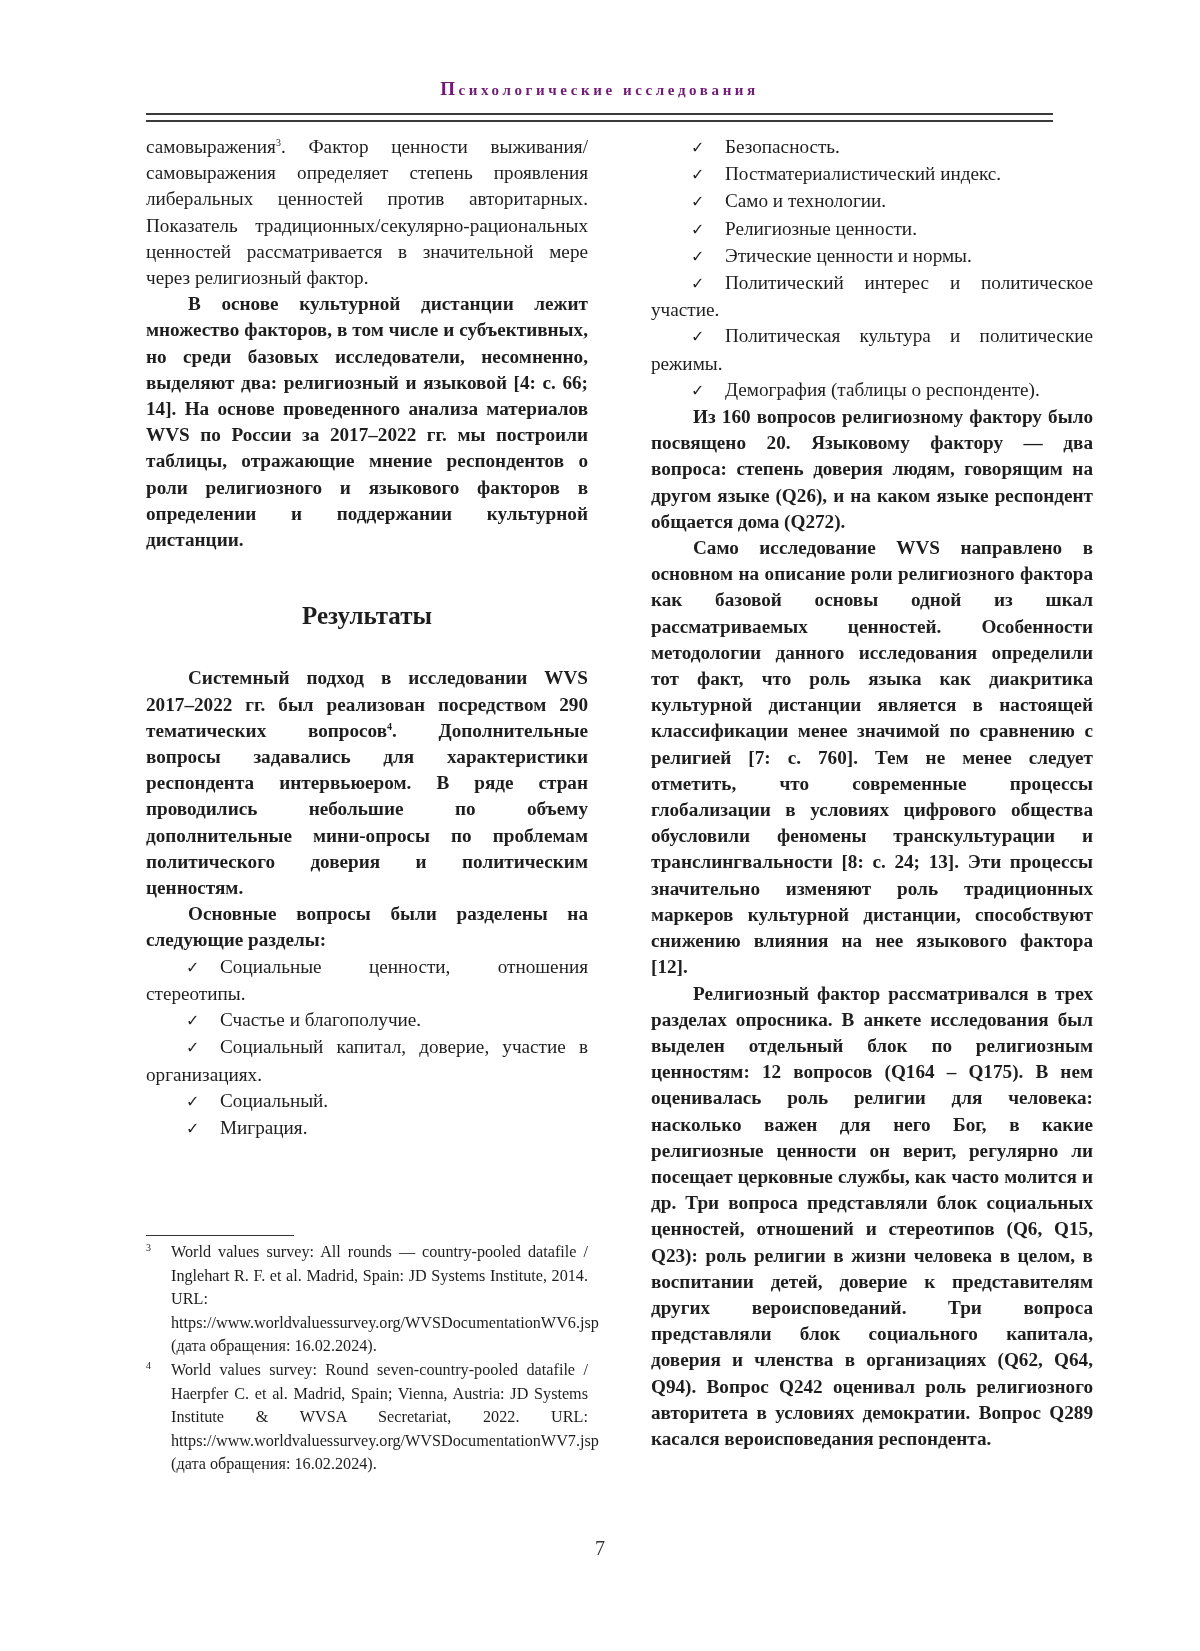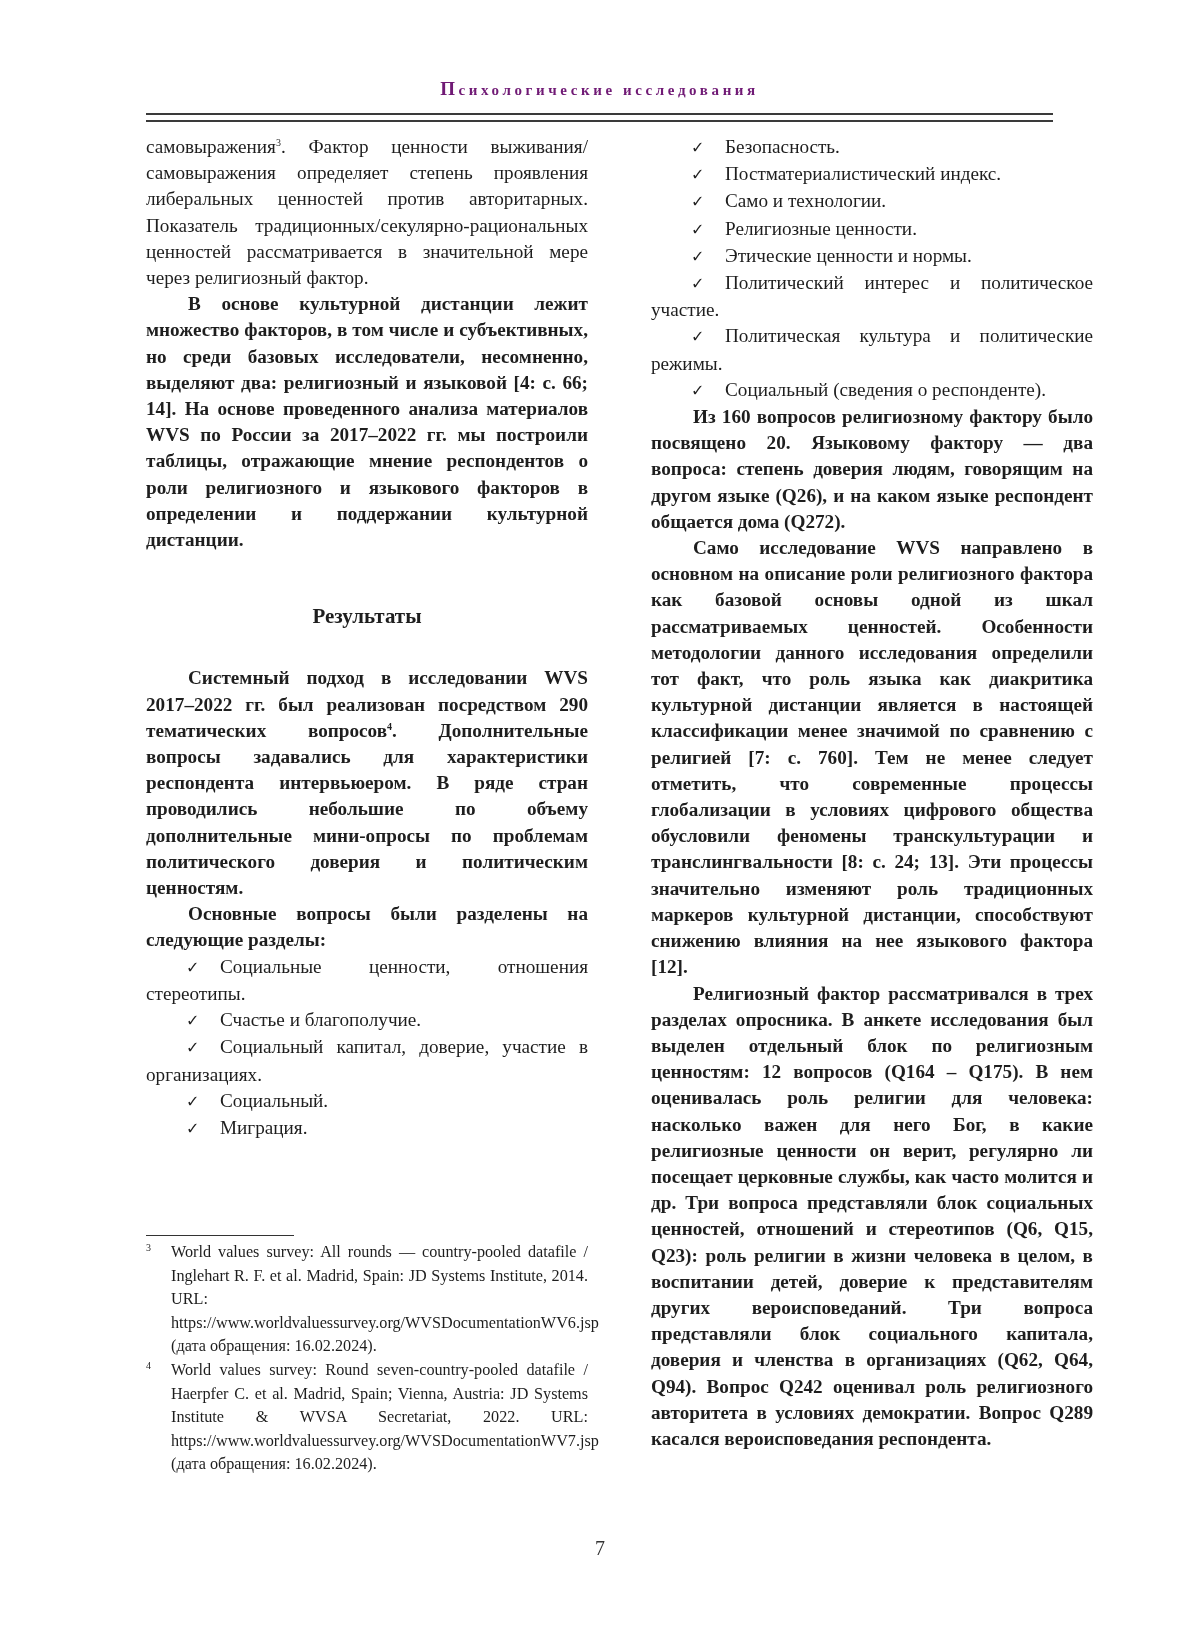--- a/index.html
+++ b/index.html
@@ -12,21 +12,21 @@
   .rule.r1 { top: 113px; }
   .rule.r2 { top: 120px; }
   .col { position: absolute; top: 134px; width: 442px; font-size: 19.2px; line-height: 26.2px; text-align: justify; }
   .col.left { left: 146px; }
   .col.right { left: 611px; margin-left: 40px; }
   .col p { margin: 0; }
   .indent { text-indent: 42px; font-weight: bold; }
   .check-item { text-indent: 40px; }
   .check { display: inline-block; width: 34px; text-indent: 0; font-family: "DejaVu Sans", sans-serif; font-size: 16px; }
   sup { font-size: 10px; line-height: 0; vertical-align: 7px; }
-  .section-title { text-align: center; font-weight: bold; font-size: 21px; margin: 50px 0 36px 0 !important; }
+  .section-title { text-align: center; font-weight: bold; font-size: 25px; margin: 50px 0 36px 0 !important; }
   .fn-rule { position: absolute; left: 146px; top: 1235px; width: 148px; height: 1px; background: #333; }
   .footnotes { position: absolute; left: 146px; top: 1241px; width: 442px; font-size: 16.2px; line-height: 23.6px; text-align: justify; }
   .footnote { position: relative; padding-left: 25px; margin: 0; }
   .fn-mark { position: absolute; left: 0; top: -5px; font-size: 10px; }
   .page-number { position: absolute; top: 1537px; left: 0; width: 1200px; text-align: center; font-size: 20px; color: #333; }
 </style>
 </head>
 <body>
 
 <div class="running-head"><span class="cap">П</span><span>сихологические исследования</span></div>
@@ -53,19 +53,19 @@
 </div>
 
 <div class="col right">
   <p class="check-item"><span class="check">✓</span><span>Безопасность.</span></p>
   <p class="check-item"><span class="check">✓</span><span>Постматериалистический индекс.</span></p>
   <p class="check-item"><span class="check">✓</span><span>Само и технологии.</span></p>
   <p class="check-item"><span class="check">✓</span><span>Религиозные ценности.</span></p>
   <p class="check-item"><span class="check">✓</span><span>Этические ценности и нормы.</span></p>
   <p class="check-item"><span class="check">✓</span><span>Политический интерес и политическое участие.</span></p>
   <p class="check-item"><span class="check">✓</span><span>Политическая культура и политические режимы.</span></p>
-  <p class="check-item"><span class="check">✓</span><span>Социальный (сведения о респонденте).</span></p>
+  <p class="check-item"><span class="check">✓</span><span>Демография (таблицы о респонденте).</span></p>
   <p class="indent">Из 160 вопросов религиозному фактору было посвящено 20. Языковому фактору — два вопроса: степень доверия людям, говорящим на другом языке (Q26), и на каком языке респондент общается дома (Q272).</p>
   <p class="indent">Само исследование WVS направлено в основном на описание роли религиозного фактора как базовой основы одной из шкал рассматриваемых ценностей. Особенности методологии данного исследования определили тот факт, что роль языка как диакритика культурной дистанции является в настоящей классификации менее значимой по сравнению с религией [7: с. 760]. Тем не менее следует отметить, что современные процессы глобализации в условиях цифрового общества обусловили феномены транскультурации и транслингвальности [8: с. 24; 13]. Эти процессы значительно изменяют роль традиционных маркеров культурной дистанции, способствуют снижению влияния на нее языкового фактора [12].</p>
   <p class="indent">Религиозный фактор рассматривался в трех разделах опросника. В анкете исследования был выделен отдельный блок по религиозным ценностям: 12 вопросов (Q164 – Q175). В нем оценивалась роль религии для человека: насколько важен для него Бог, в какие религиозные ценности он верит, регулярно ли посещает церковные службы, как часто молится и др. Три вопроса представляли блок социальных ценностей, отношений и стереотипов (Q6, Q15, Q23): роль религии в жизни человека в целом, в воспитании детей, доверие к представителям других вероисповеданий. Три вопроса представляли блок социального капитала, доверия и членства в организациях (Q62, Q64, Q94). Вопрос Q242 оценивал роль религиозного авторитета в условиях демократии. Вопрос Q289 касался вероисповедания респондента.</p>
 </div>
 
 <div class="page-number">7</div>
 
 </body></html>

